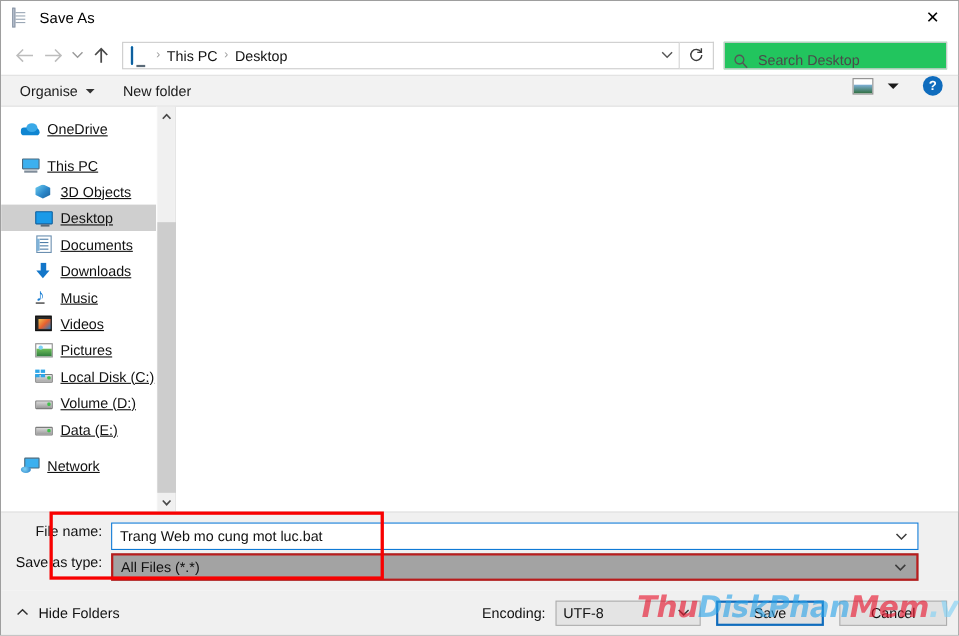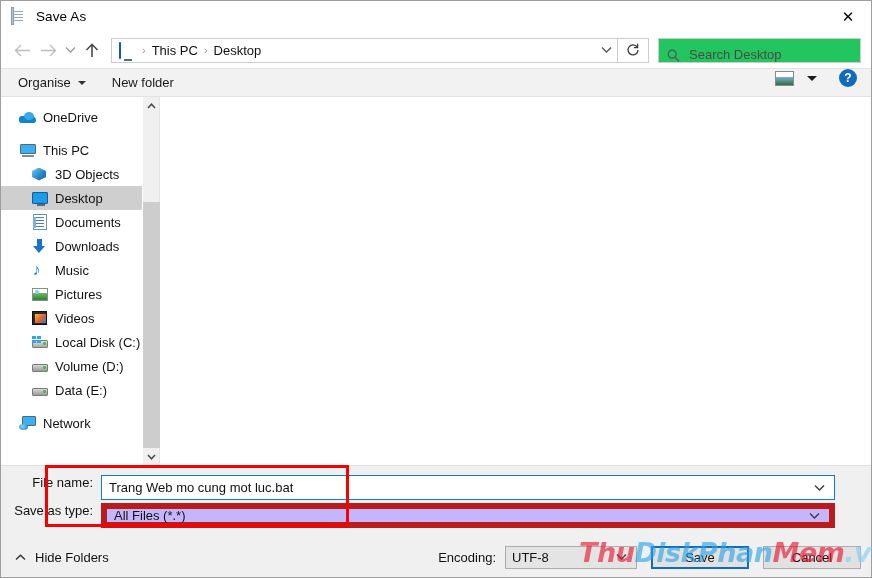--- a/index.html
+++ b/index.html
@@ -127,20 +127,21 @@
     width:141px;flex:0 0 141px;
     background:#ffffff;
     padding-top:8px;
     box-sizing:border-box;
     overflow:hidden;
   }
   .side-item{
     height:24px;display:flex;align-items:center;
     padding-left:18px;box-sizing:border-box;font-size:13px;color:#111;
     white-space:nowrap;
+    text-decoration:underline;
   }
   .side-item.indent{padding-left:30px;}
   .side-item.sel{background:#cfcfcf;}
   .side-item.gap{margin-top:9px;}
   .side-icon{
     width:17px;height:17px;margin-right:7px;flex:0 0 auto;
     display:flex;align-items:center;justify-content:center;position:relative;
   }
   .scrollbar{
     width:17px;flex:0 0 17px;background:#f0f0f0;
@@ -177,21 +178,21 @@
   }
   .combo{
     height:25px;width:734px;box-sizing:border-box;
     display:flex;align-items:center;position:relative;
     font-size:13px;color:#111;flex:0 0 auto;
   }
   .combo.filename{
     border:1px solid #0f7ad6;background:#ffffff;
   }
   .combo.filetype{
-    border:6px solid #b91c1c;background:#c4b5fd;
+    border:2px solid #b91c1c;background:#a3a3a3;
   }
   .combo-value{padding-left:7px;white-space:nowrap;}
   .combo-caret{
     position:absolute;right:9px;top:0;height:100%;
     display:flex;align-items:center;color:#3c3c3c;font-size:11px;
   }
   .redbox{
     position:absolute;left:44px;top:464px;
     width:304px;height:62px;
     border:3px solid #f80000;
@@ -500,30 +501,30 @@
 
       <div class="side-item indent">
         <span class="side-icon">
             <span class="ic-music">♪</span>
           </span>
         <span>Music</span>
       </div>
 
       <div class="side-item indent">
         <span class="side-icon">
+            <span class="ic-vid"></span>
+          </span>
+        <span>Videos</span>
+      </div>
+
+      <div class="side-item indent">
+        <span class="side-icon">
             <span class="ic-pic"></span>
           </span>
         <span>Pictures</span>
-      </div>
-
-      <div class="side-item indent">
-        <span class="side-icon">
-            <span class="ic-vid"></span>
-          </span>
-        <span>Videos</span>
       </div>
 
       <div class="side-item indent">
         <span class="side-icon">
             <span class="ic-drive sys">
               <span class="win"></span>
             </span>
           </span>
         <span>Local Disk (C:)</span>
       </div>

